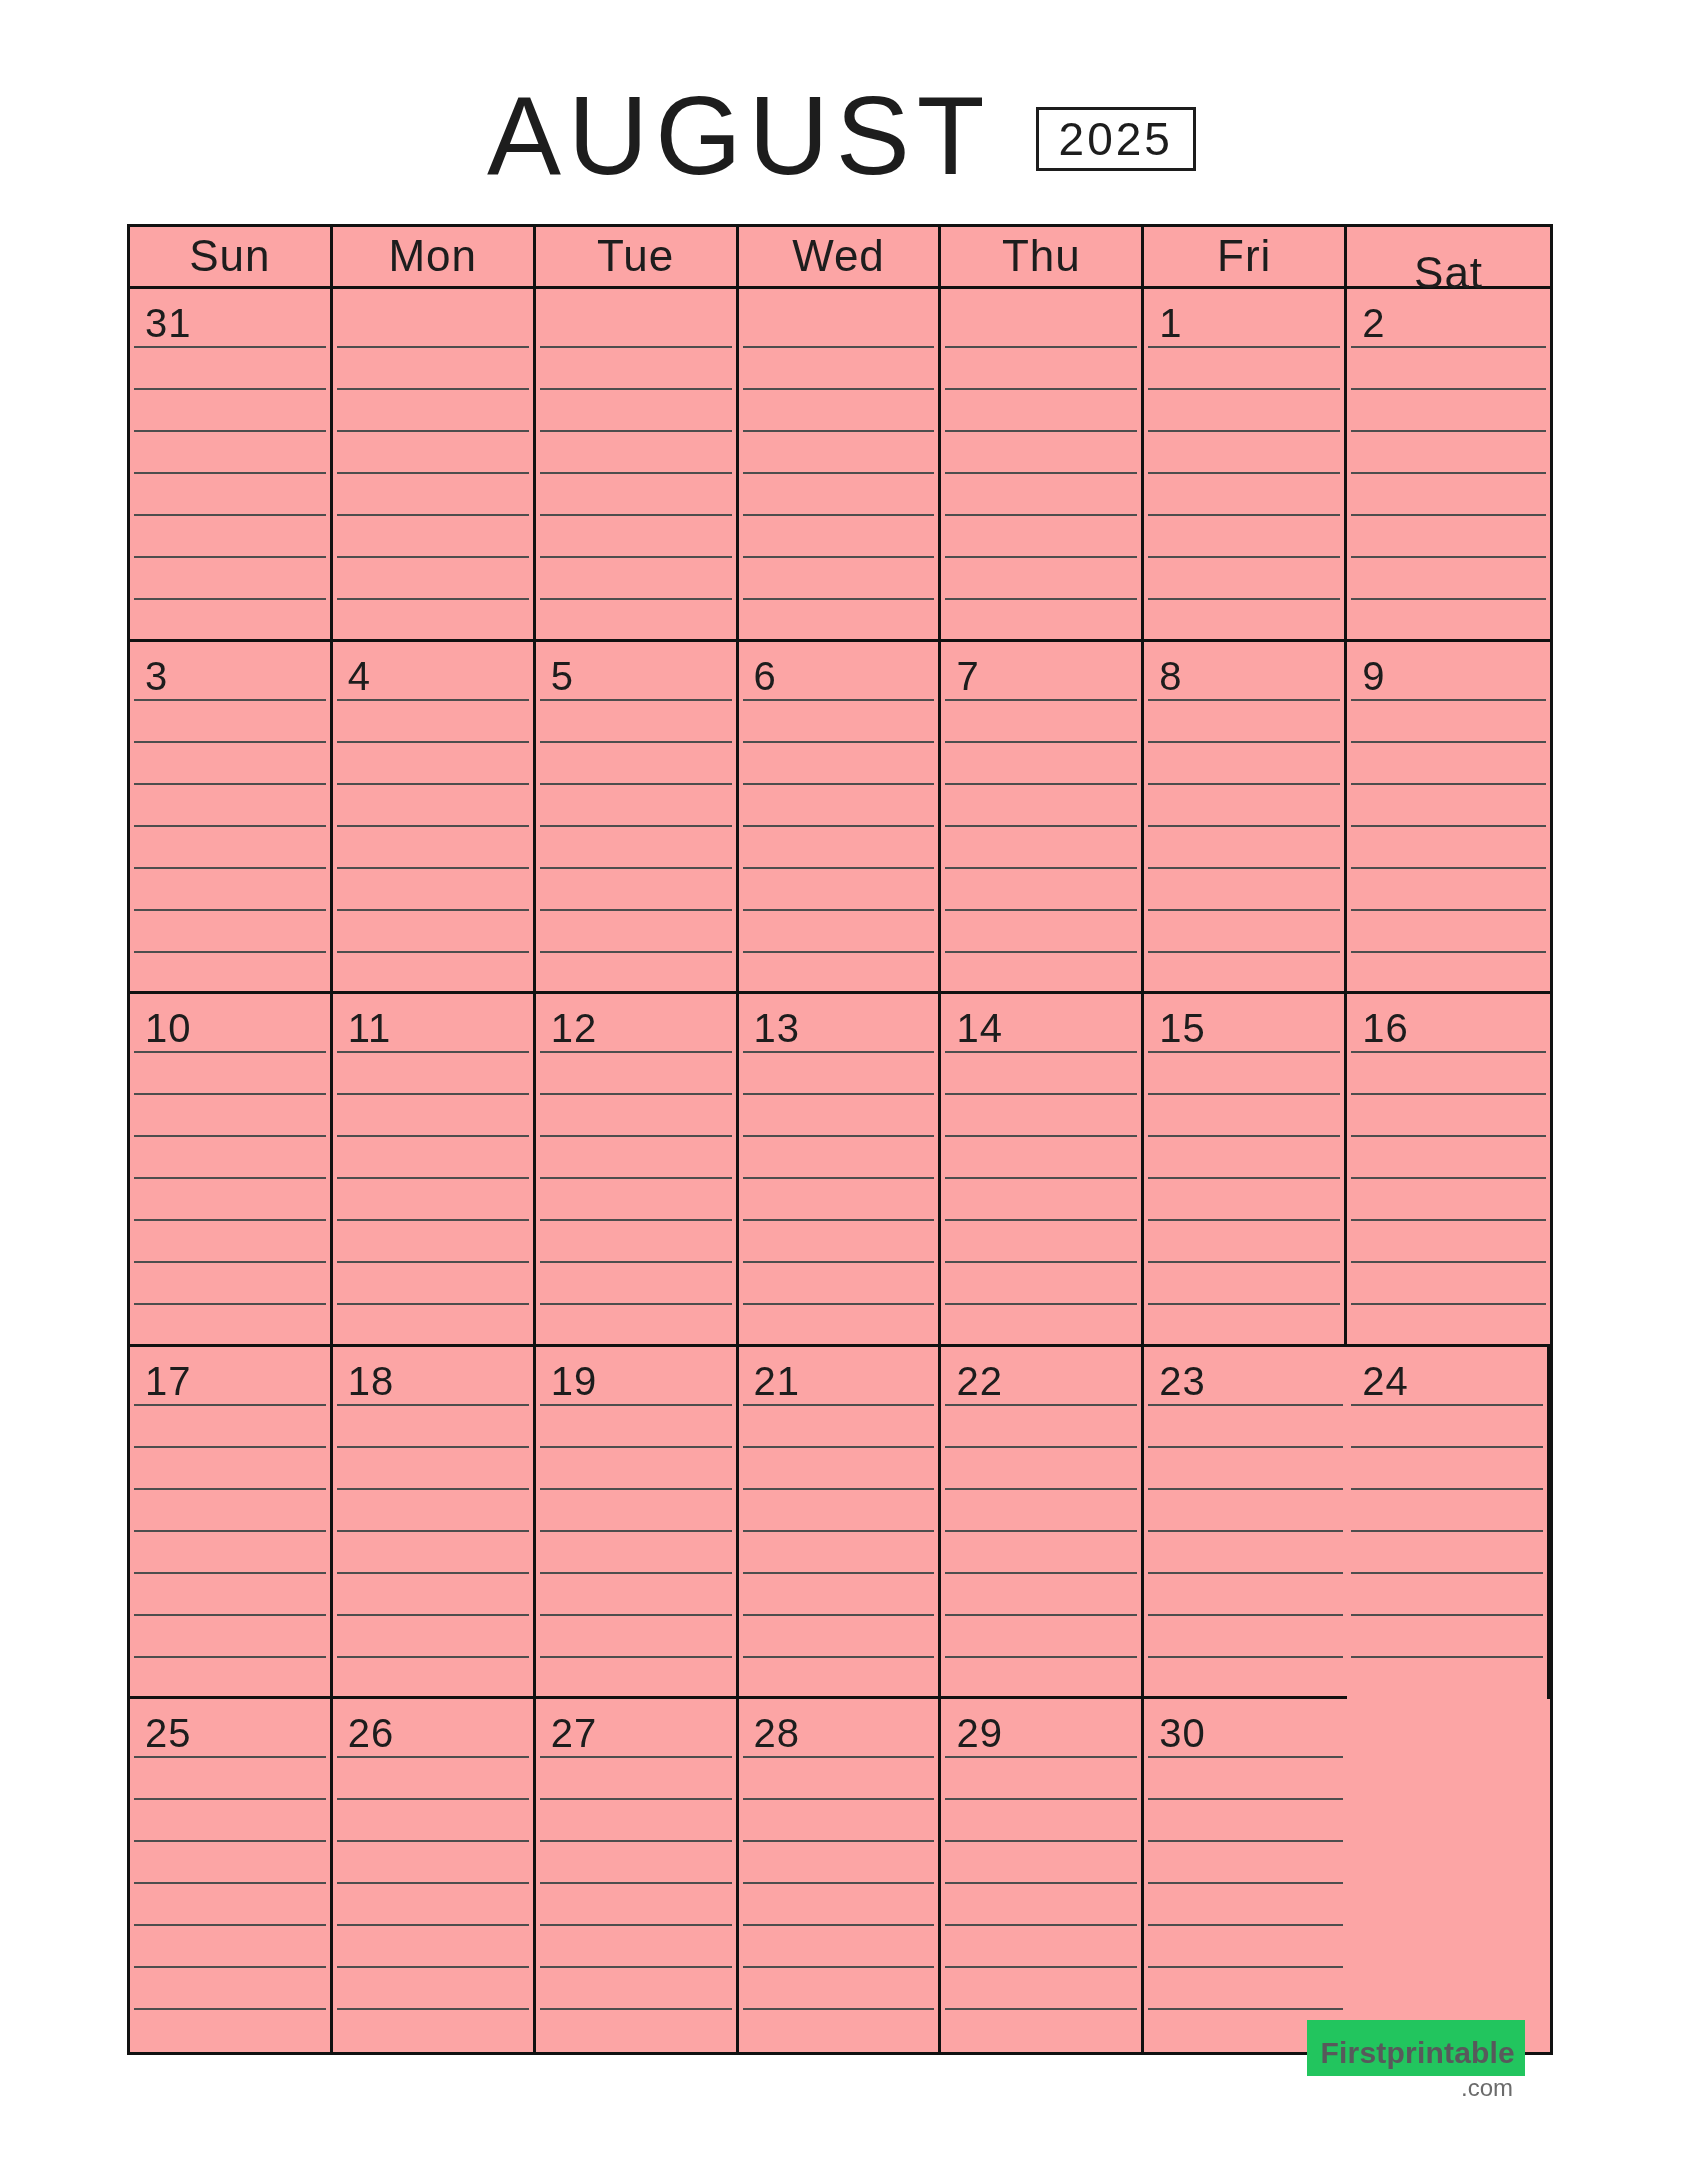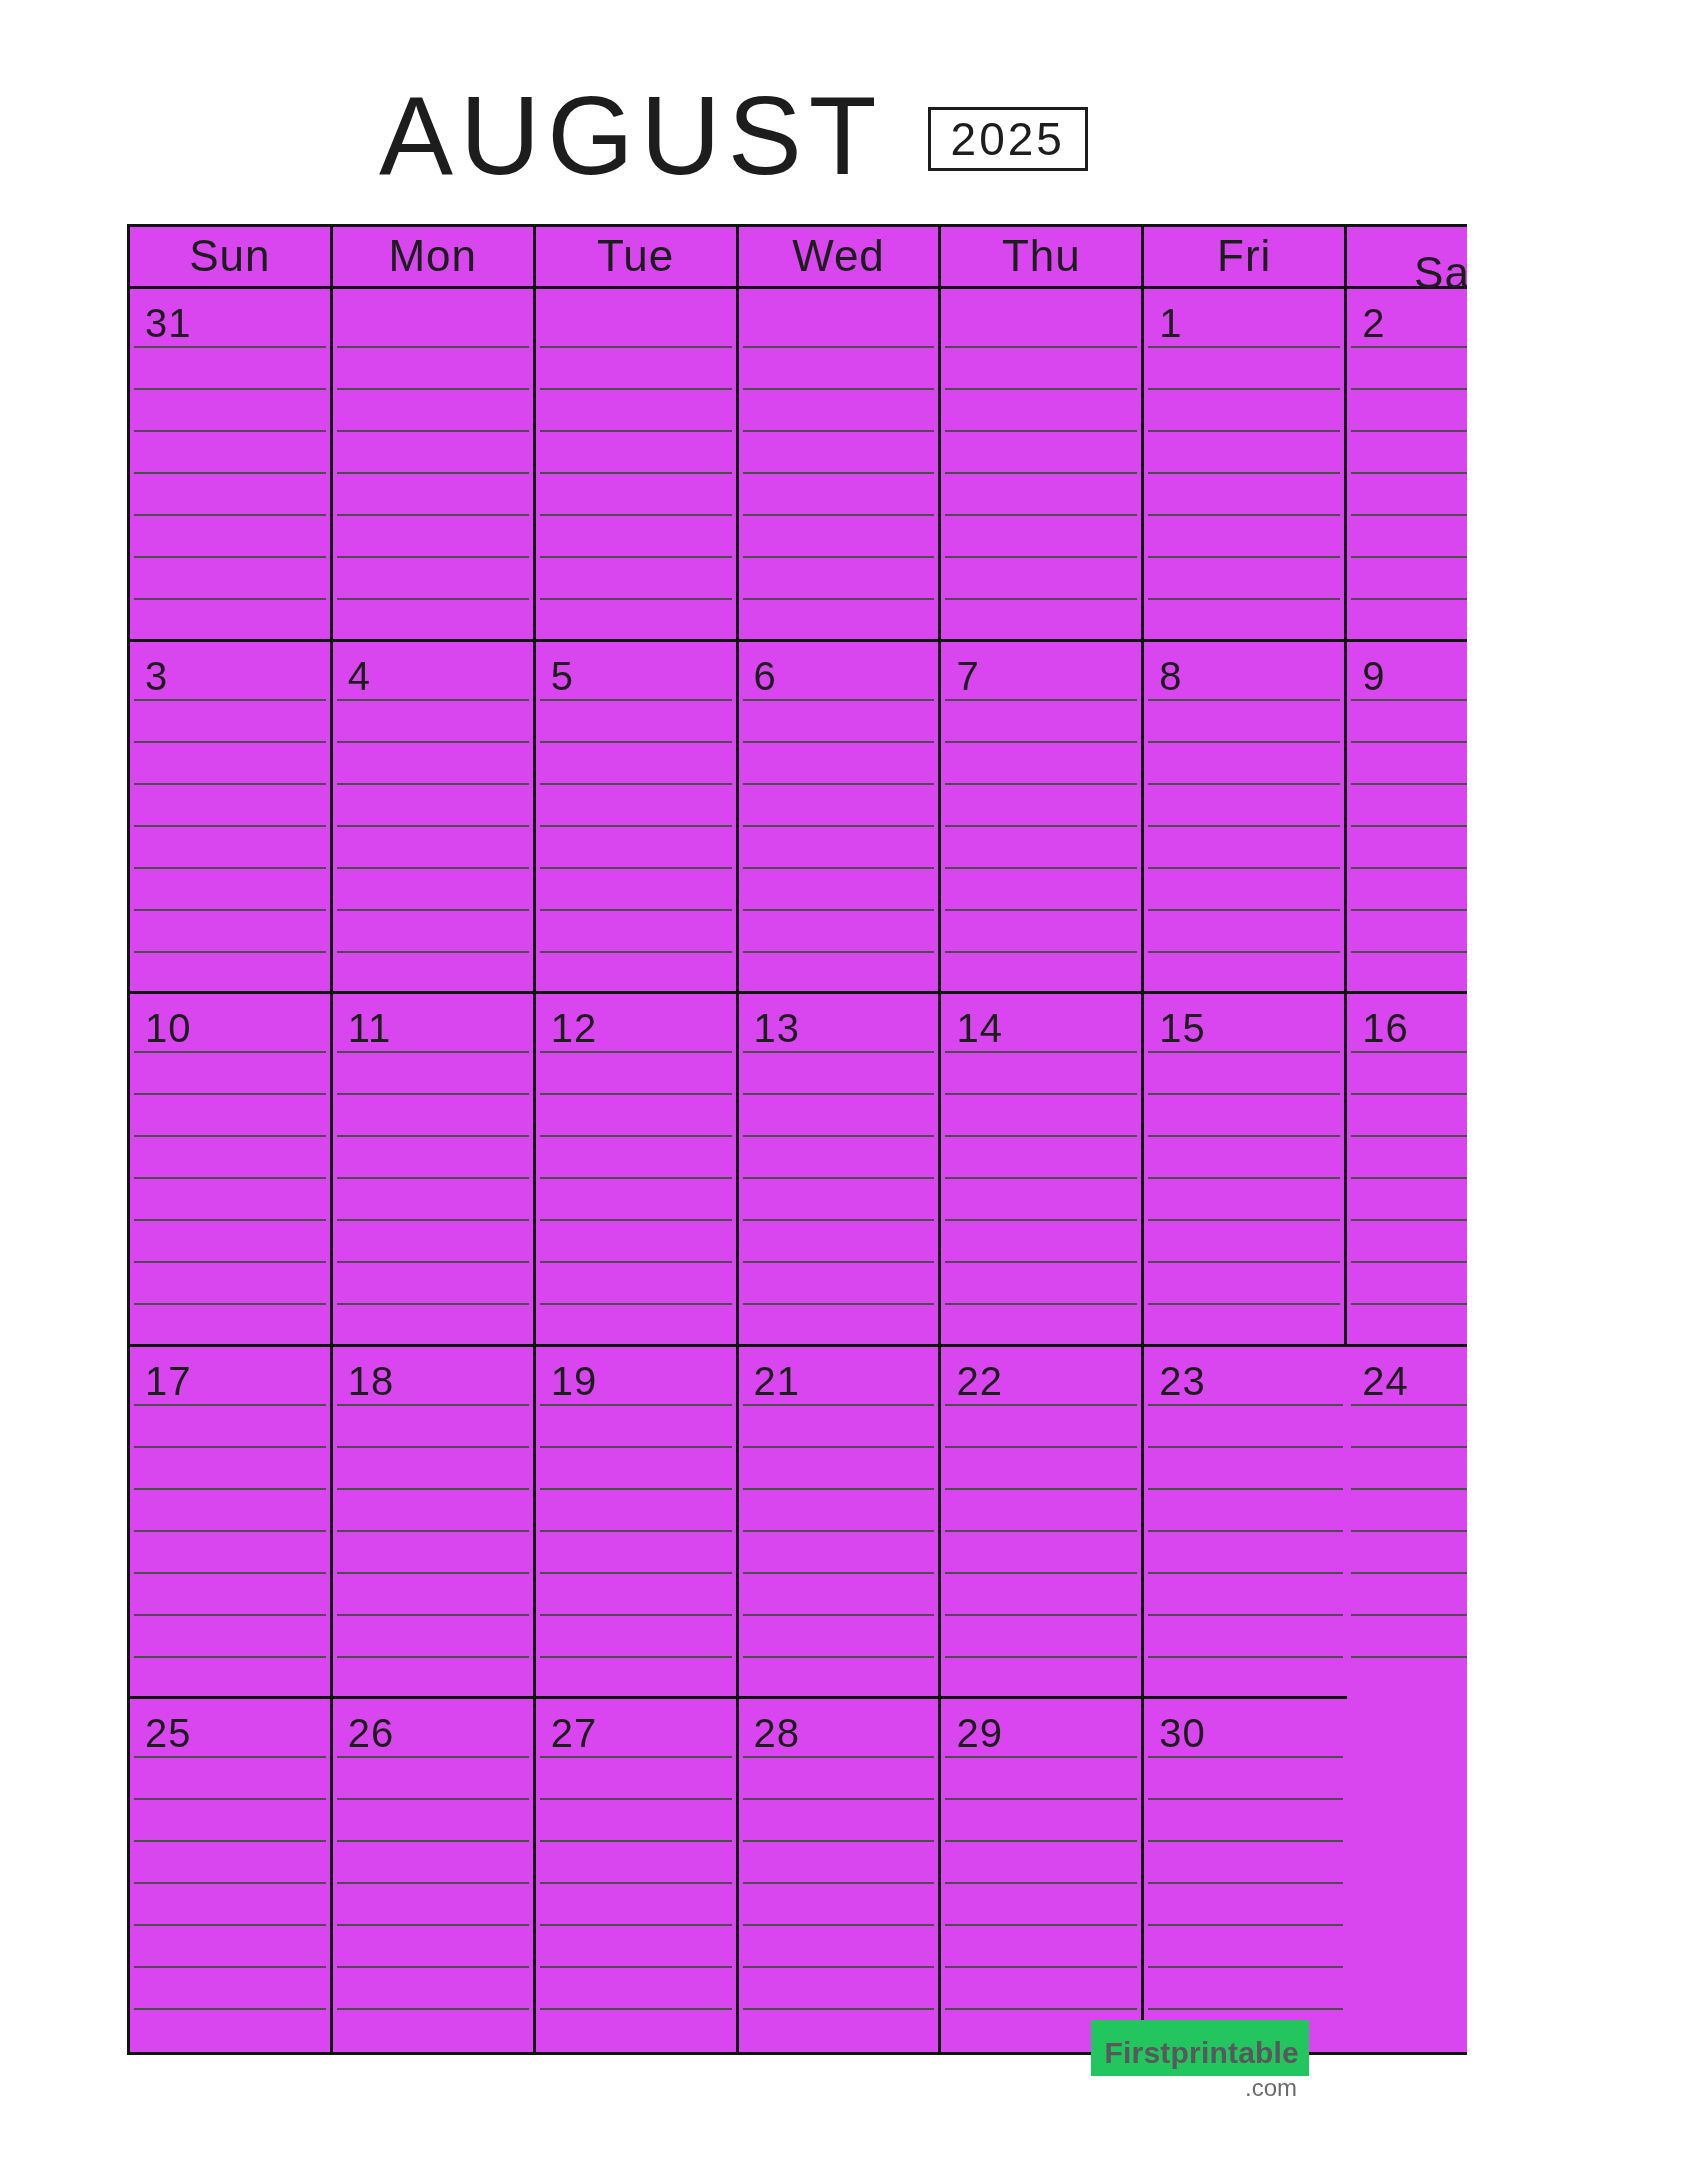--- a/index.html
+++ b/index.html
@@ -3,21 +3,21 @@
 <meta charset="utf-8">
 <style>
   :root{
     --border:#111111;
     --rule:#4d4d4d;
     --text:#1d1d1d;
   }
   html,body{margin:0;padding:0;background:#ffffff;}
   .page{
     position:relative;
-    width:1467px;height:2178px;
+    width:1683px;height:2178px;
     background:#ffffff;
     font-family:"Liberation Sans", sans-serif;
     color:var(--text);
     overflow:hidden;
   }
 
   
   .title-row{
     position:absolute;top:81px;left:0;right:0;
     display:flex;justify-content:center;align-items:center;gap:44px;
@@ -39,21 +39,21 @@
 
   
   .cal{
     position:absolute;left:127px;top:224px;
     width:1426px;height:1831px;
     border:3px solid var(--border);
     box-sizing:border-box;
     display:grid;
     grid-template-columns:repeat(7,1fr);
     grid-template-rows:62px repeat(5,1fr);
-    background:#d946ef;
+    background:#fca5a5;
   }
   .hcell{
     border-right:3px solid var(--border);
     border-bottom:3px solid var(--border);
     display:flex;align-items:center;justify-content:center;
     font-size:44px;font-weight:400;letter-spacing:1px;
     color:var(--text);
     box-sizing:border-box;
     padding-bottom:2px;
   }

